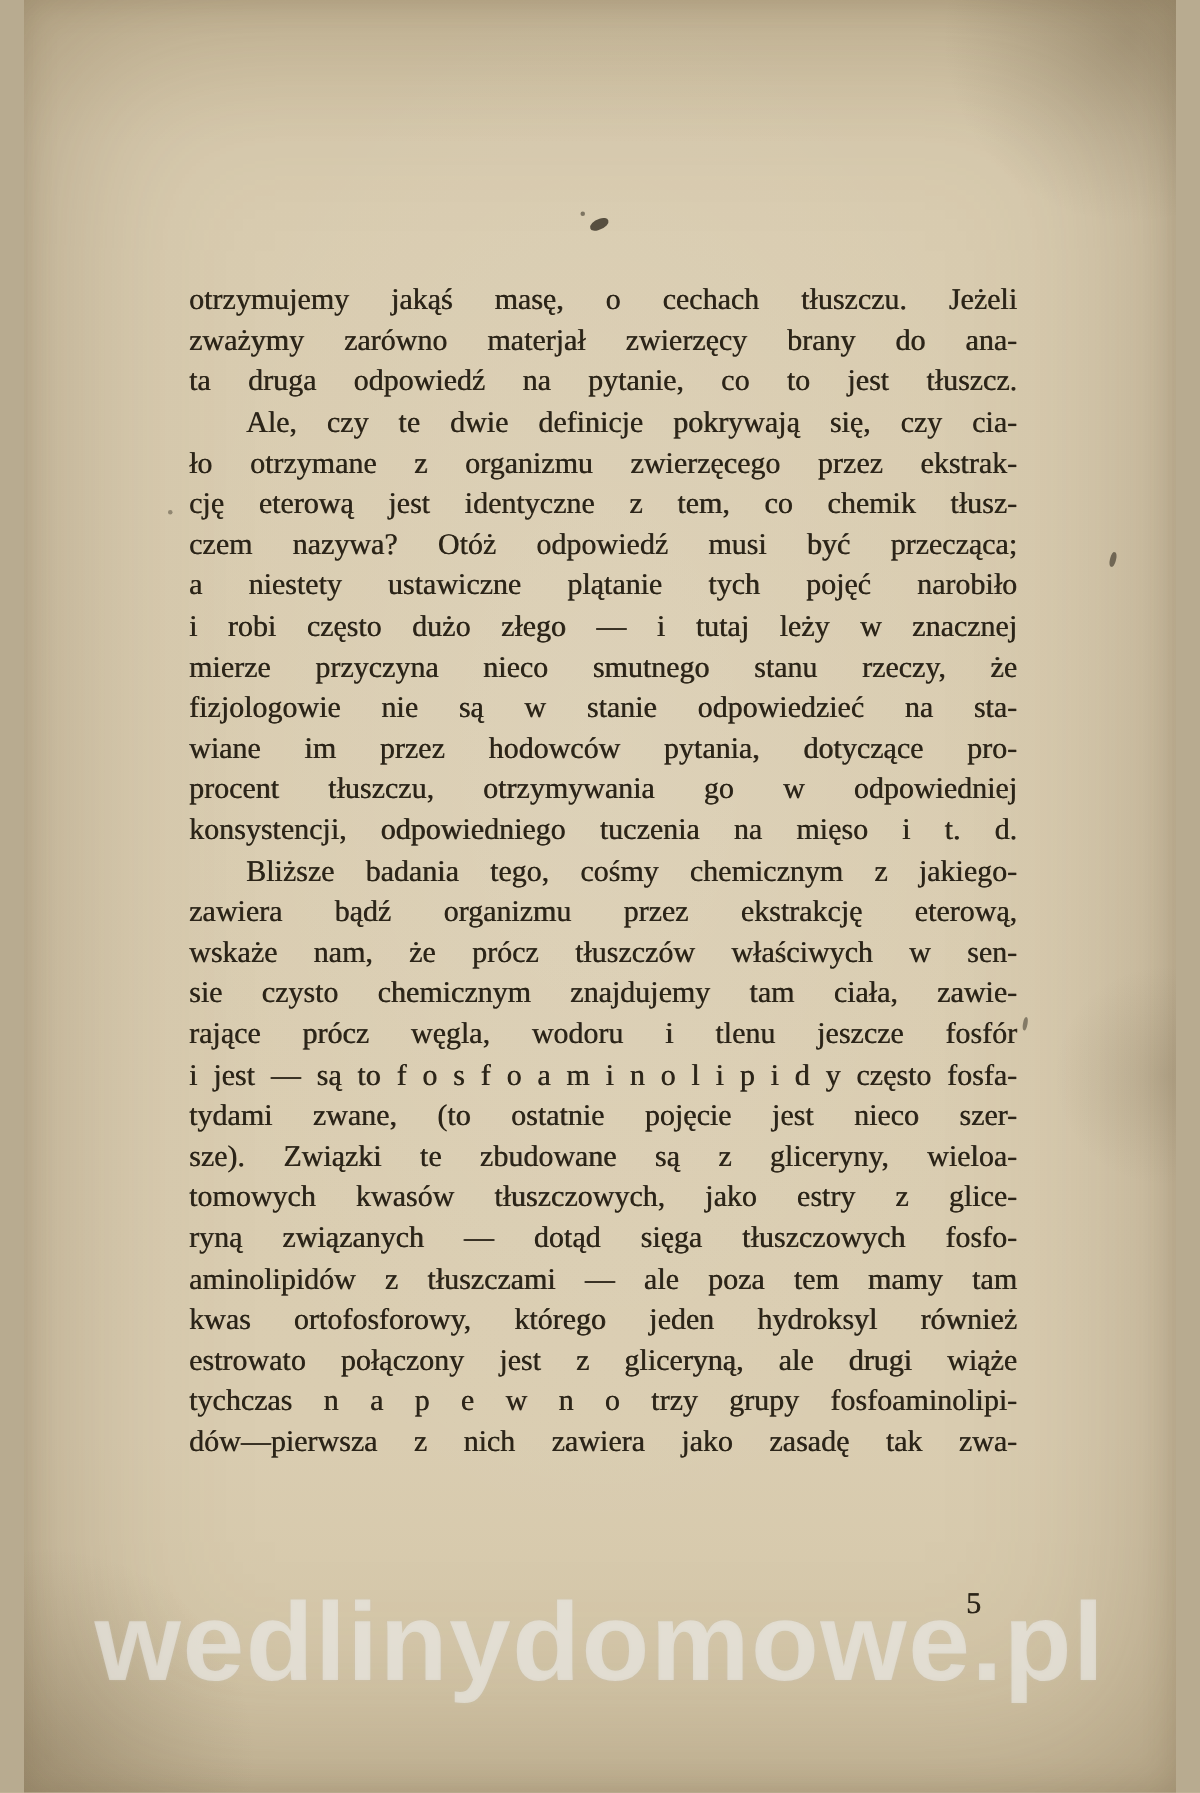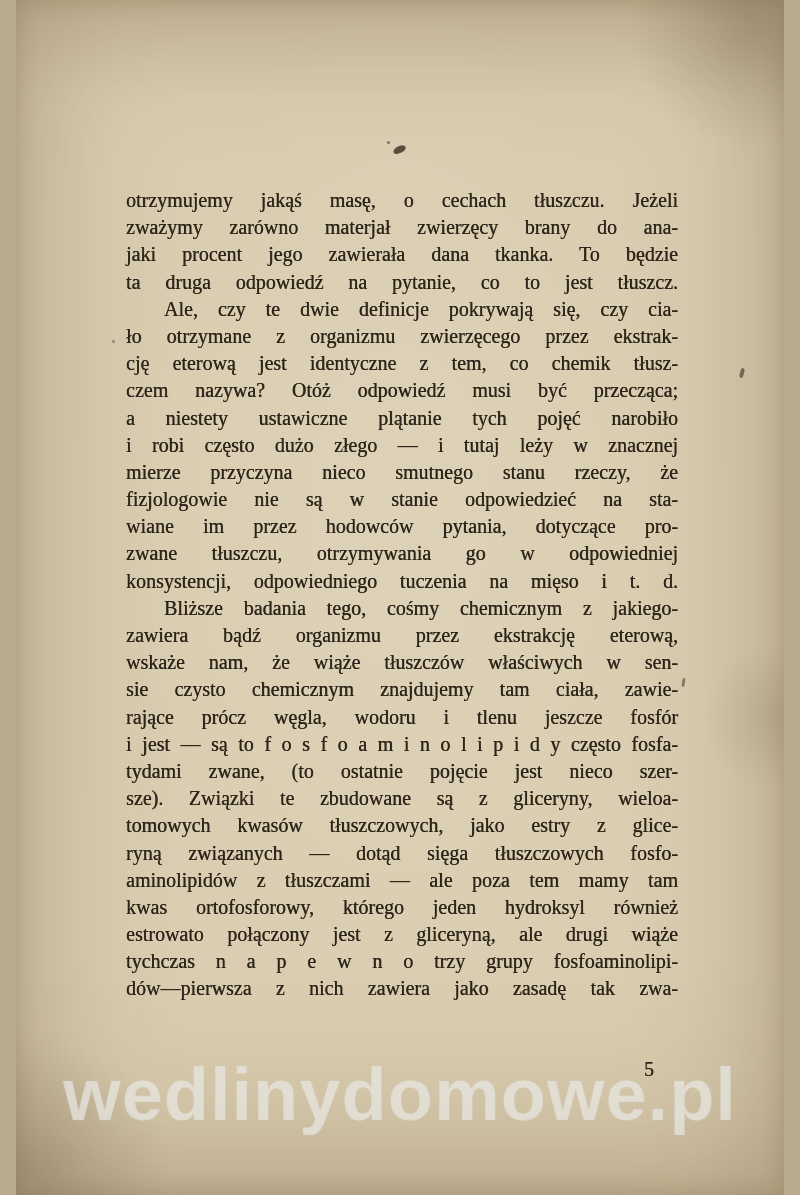--- a/index.html
+++ b/index.html
@@ -127,36 +127,35 @@
 
   <div class="speck speck-top"></div>
   <div class="speck speck-top2"></div>
   <div class="speck speck-quote-right"></div>
   <div class="speck speck-quote-mid"></div>
   <div class="speck speck-left-dot"></div>
 
   <div class="text-block">
       <div class="line">otrzymujemy jakąś masę, o cechach tłuszczu. Jeżeli</div>
       <div class="line">zważymy zarówno materjał zwierzęcy brany do ana-</div>
-      <div class="line">jaki procent jego zawierała dana tkanka. To będzie</div>
       <div class="line">ta druga odpowiedź na pytanie, co to jest tłuszcz.</div>
       <div class="line indent">Ale, czy te dwie definicje pokrywają się, czy cia-</div>
       <div class="line">ło otrzymane z organizmu zwierzęcego przez ekstrak-</div>
       <div class="line">cję eterową jest identyczne z tem, co chemik tłusz-</div>
       <div class="line">czem nazywa? Otóż odpowiedź musi być przecząca;</div>
       <div class="line">a niestety ustawiczne plątanie tych pojęć narobiło</div>
       <div class="line">i robi często dużo złego — i tutaj leży w znacznej</div>
       <div class="line">mierze przyczyna nieco smutnego stanu rzeczy, że</div>
       <div class="line">fizjologowie nie są w stanie odpowiedzieć na sta-</div>
       <div class="line">wiane im przez hodowców pytania, dotyczące pro-</div>
-      <div class="line">zwane tłuszczu, otrzymywania go w odpowiedniej</div>
+      <div class="line">procent tłuszczu, otrzymywania go w odpowiedniej</div>
       <div class="line">konsystencji, odpowiedniego tuczenia na mięso i t. d.</div>
       <div class="line indent">Bliższe badania tego, cośmy chemicznym z jakiego-</div>
       <div class="line">zawiera bądź organizmu przez ekstrakcję eterową,</div>
-      <div class="line">wskaże nam, że wiąże tłuszczów właściwych w sen-</div>
+      <div class="line">wskaże nam, że prócz tłuszczów właściwych w sen-</div>
       <div class="line">sie czysto chemicznym znajdujemy tam ciała, zawie-</div>
       <div class="line">rające prócz węgla, wodoru i tlenu jeszcze fosfór</div>
       <div class="line">i jest — są to f o s f o a m i n o l i p i d y często fosfa-</div>
       <div class="line">tydami zwane, (to ostatnie pojęcie jest nieco szer-</div>
       <div class="line">sze). Związki te zbudowane są z gliceryny, wieloa-</div>
       <div class="line">tomowych kwasów tłuszczowych, jako estry z glice-</div>
       <div class="line">ryną związanych — dotąd sięga tłuszczowych fosfo-</div>
       <div class="line">aminolipidów z tłuszczami — ale poza tem mamy tam</div>
       <div class="line">kwas ortofosforowy, którego jeden hydroksyl również</div>
       <div class="line">estrowato połączony jest z gliceryną, ale drugi wiąże</div>

